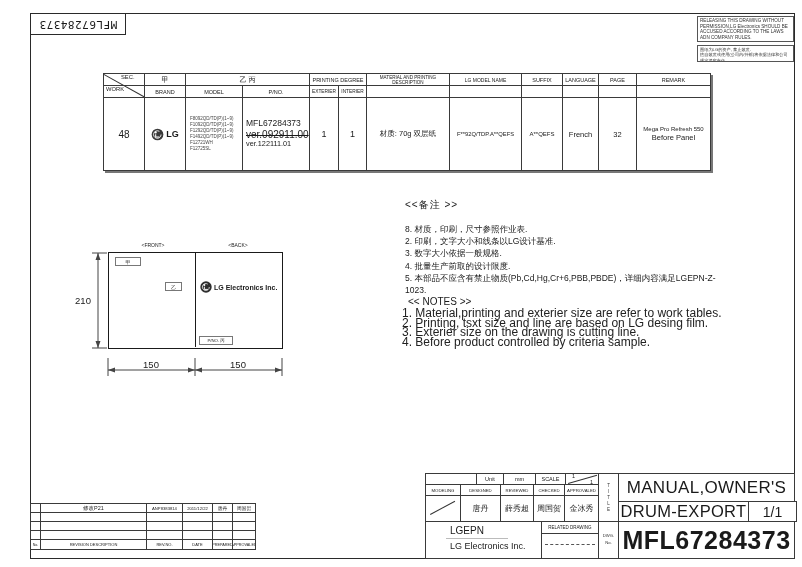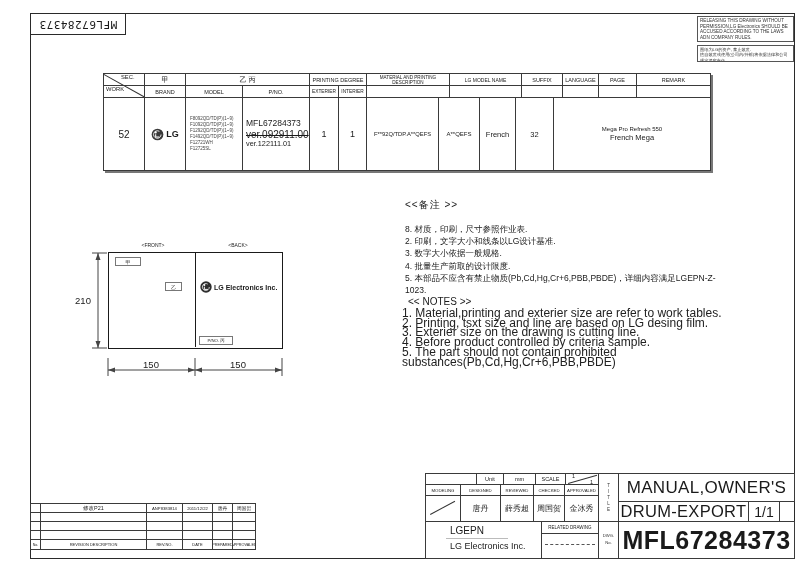--- a/index.html
+++ b/index.html
@@ -60,21 +60,21 @@
       <div class="c" style="width:27px;font-size:4.8px;">INTERIER</div>
       <div class="c" style="width:82px;"></div>
       <div class="c" style="width:71px;"></div>
       <div class="c" style="width:40px;"></div>
       <div class="c" style="width:35px;"></div>
       <div class="c" style="width:37px;"></div>
       <div class="c" style="flex:1;"></div>
     </div>
 
     <div class="grow" style="flex:1;">
-      <div class="c" style="width:40px;font-size:10px;">52</div>
+      <div class="c" style="width:40px;font-size:10px;">48</div>
       <div class="c" style="width:40px;gap:2px;">
         <span style="display:inline-flex;">
           <svg width="13" height="13" viewBox="0 0 20 20">
             <circle cx="10" cy="10" r="9" fill="#3a3a3a"></circle>
             <circle cx="7.2" cy="6.8" r="1.7" fill="#fff"></circle>
             <path d="M7.2 9.5 V14 H13" stroke="#fff" stroke-width="1.6" fill="none"></path>
             <path d="M15.5 10 a5.8 5.8 0 1 1 -2.6-4.8" stroke="#fff" stroke-width="1.3" fill="none"></path>
           </svg>
         </span>
         <span style="font-weight:bold;font-size:9px;">LG</span>
@@ -91,28 +91,29 @@
       </div>
       <div class="c left" style="width:66px;padding-left:3px;">
         <div style="line-height:1.15;">
           <span style="display:block;font-size:8.5px;">MFL67284373</span>
           <span class="strike" style="display:block;font-size:10px;">ver.092911.00</span>
           <span style="display:block;font-size:7.3px;">ver.122111.01</span>
         </div>
       </div>
       <div class="c" style="width:28px;font-size:9px;">1</div>
       <div class="c" style="width:27px;font-size:9px;">1</div>
+      <div class="c" style="width:82px;font-size:7.5px;">材质: 70g 双层纸</div>
       <div class="c" style="width:71px;font-size:5.8px;">F**92Q/TDP.A**QEFS</div>
       <div class="c" style="width:40px;font-size:6px;">A**QEFS</div>
       <div class="c" style="width:35px;font-size:7.5px;">French</div>
       <div class="c" style="width:37px;font-size:7.5px;">32</div>
       <div class="c" style="flex:1;">
         <div style="line-height:1.4;">
           <span style="display:block;font-size:6px;">Mega Pro Refresh 550</span>
-          <span style="display:block;font-size:7.5px;">French   Mega</span>
+          <span style="display:block;font-size:7.5px;">Before   Panel</span>
         </div>
       </div>
     </div>
   </div>
 
   <div class="diagline" style="left:104px;top:74px;width:46px;transform:rotate(29deg);"></div>
   <div class="abs" style="left:121px;top:74px;font-size:5.8px;">SEC.</div>
   <div class="abs" style="left:106px;top:86px;font-size:5.8px;">WORK</div>
 
   <div class="abs" style="left:405px;top:198px;width:320px;">
@@ -126,21 +127,20 @@
     </div>
   </div>
 
   <div class="abs" style="left:402px;top:296px;width:345px;">
     <div style="font-size:10px;padding-left:6px;">&lt;&lt; NOTES &gt;&gt;</div>
     <div style="margin-top:2px;font-size:12px;line-height:9.7px;color:#222;">
       <span style="display:block;">1. Material,printing and exterier size are refer to work tables.</span>
       <span style="display:block;">2. Printing, tsxt  size and line are based on LG desing film.</span>
       <span style="display:block;">3. Exterier size on the drawing is cutting line.</span>
       <span style="display:block;">4. Before product controlled by criteria sample.</span>
-      <span style="display:block;">5. The part should not contain prohibited substances(Pb,Cd,Hg,Cr+6,PBB,PBDE)</span>
     </div>
   </div>
 
   <div class="abs c" style="left:128px;top:241px;width:50px;height:8px;font-size:5px;background:transparent;">&lt;FRONT&gt;</div>
   <div class="abs c" style="left:213px;top:241px;width:50px;height:8px;font-size:5px;background:transparent;">&lt;BACK&gt;</div>
 
   <div class="abs" style="left:108px;top:252px;width:175px;height:97px;border:1.5px solid #1a1a1a;">
     <div class="abs" style="left:86px;top:0;width:1px;height:94px;background:#1a1a1a;"></div>
 
     <div class="abs c" style="left:6px;top:4px;width:26px;height:9px;border:1px solid #777;font-size:5px;background:transparent;">甲</div>
@@ -281,20 +281,20 @@
       </div>
     </div>
     <div style="flex:1;display:flex;flex-direction:column;align-items:center;justify-content:center;font-size:4.2px;line-height:1.6;color:#333;">
       <span>DWG.</span>
       <span>No.</span>
     </div>
   </div>
   <div class="abs c" style="left:618px;top:501px;width:131px;height:21px;border:1px solid #3a3a3a;">
     <span style="font-size:16.5px;letter-spacing:0.3px;">DRUM-EXPORT</span>
   </div>
-  <div class="abs c" style="left:748px;top:501px;width:32px;height:21px;border:1px solid #3a3a3a;">
+  <div class="abs c" style="left:748px;top:501px;width:49px;height:21px;border:1px solid #3a3a3a;">
     <span style="font-size:14px;">1/1</span>
   </div>
   <div class="abs c" style="left:618px;top:521px;width:177px;height:38px;border:1px solid #3a3a3a;">
     <span style="font-size:25px;font-weight:600;letter-spacing:0.5px;">MFL67284373</span>
   </div>
 
 </div>
 
 </body></html>

